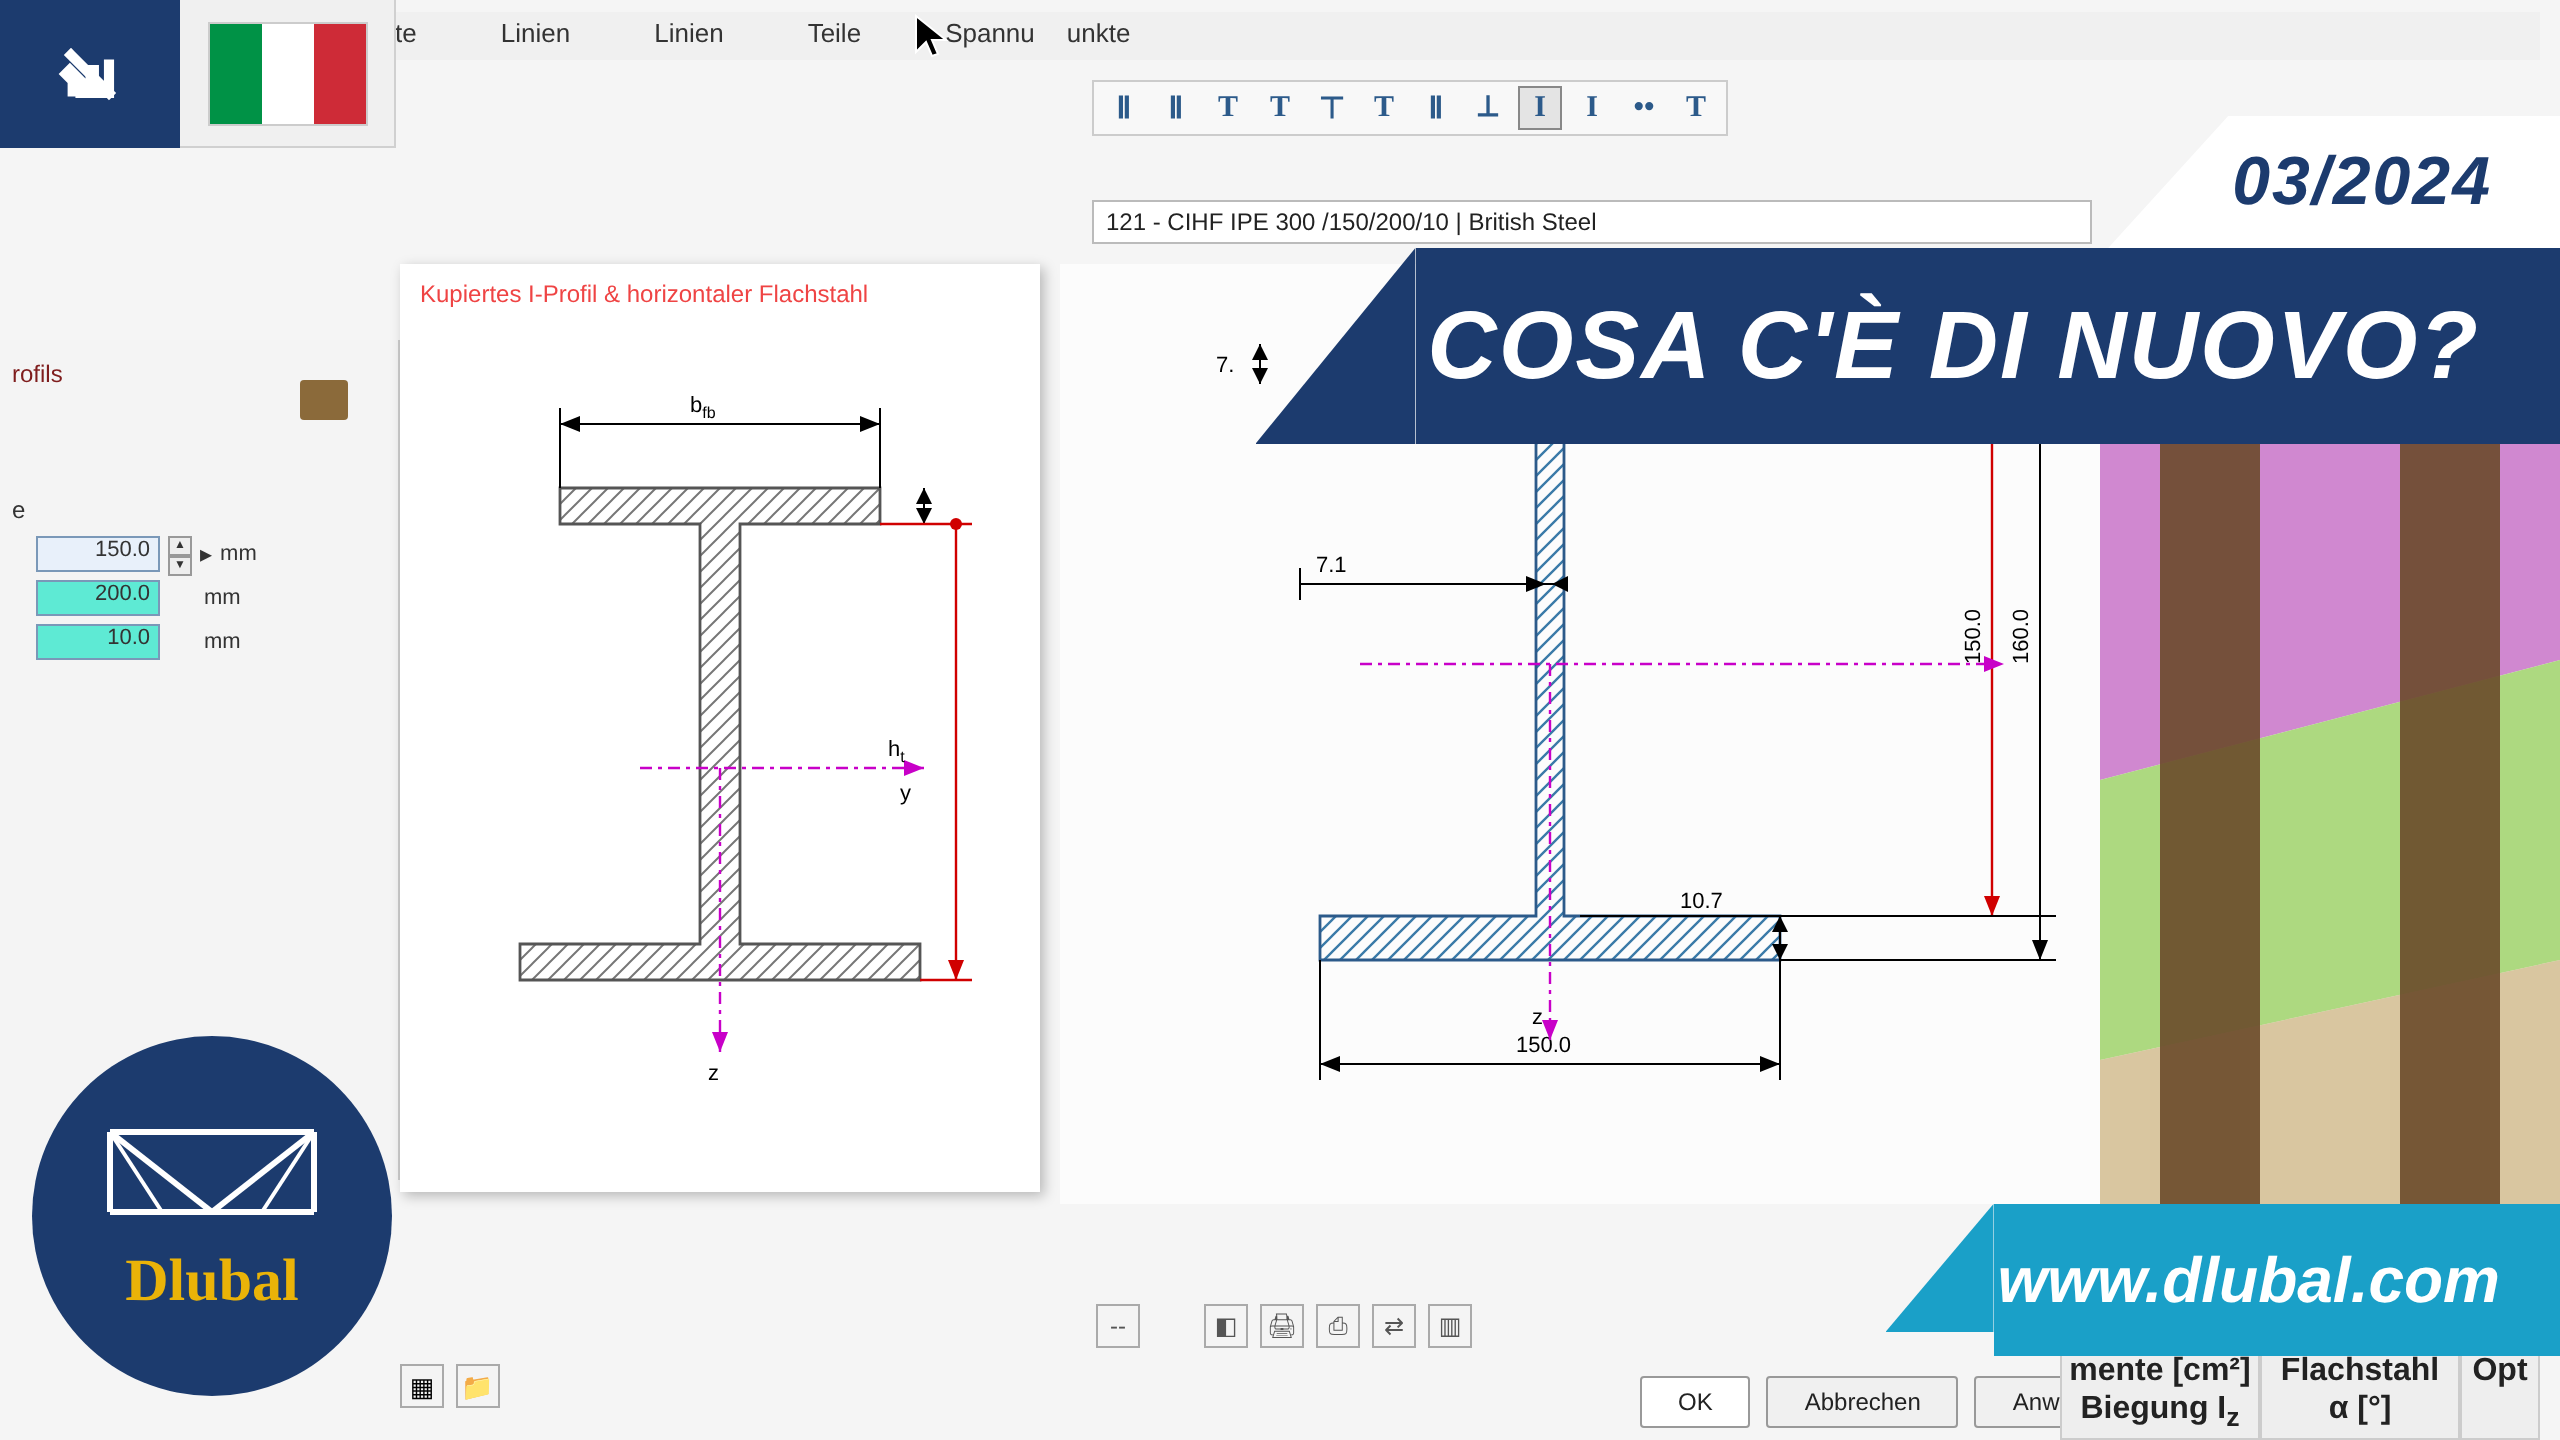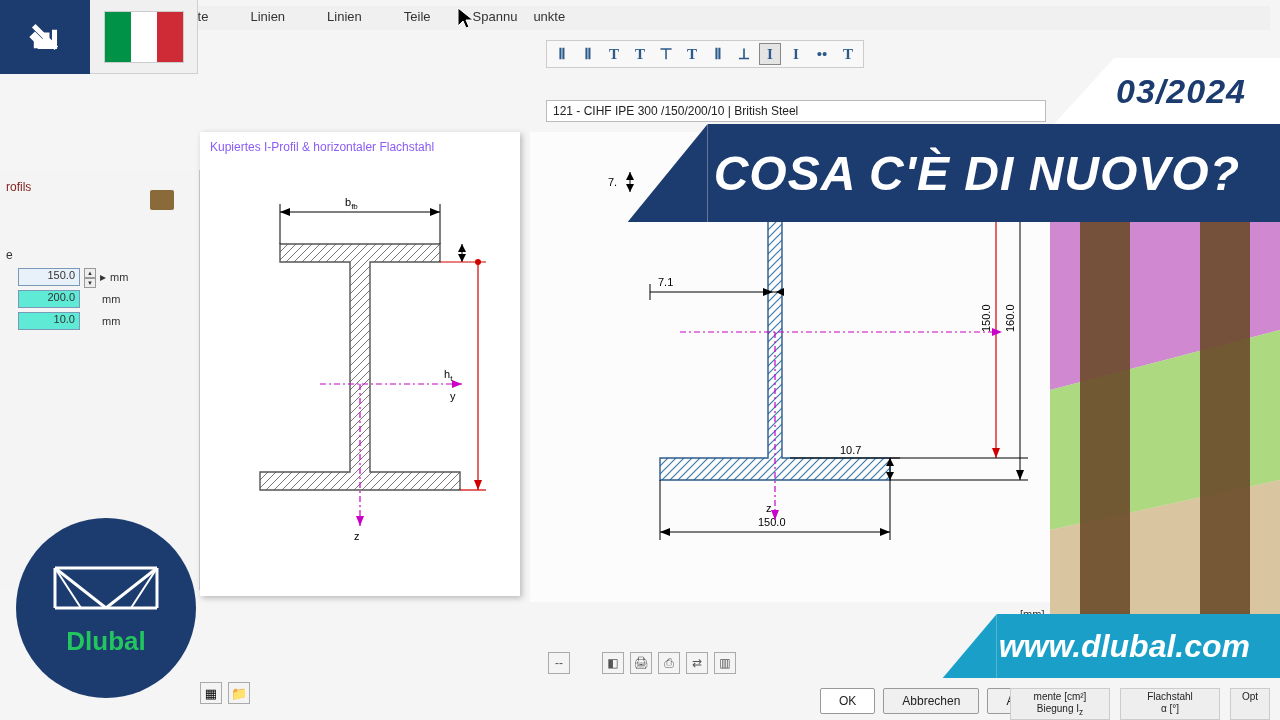--- a/index.html
+++ b/index.html
@@ -101,25 +101,25 @@
   
   .logo-circle {
     position: absolute; left: 16px; bottom: 22px; width: 180px; height: 180px;
     border-radius: 50%; background: #1c3b6e; display: flex;
     flex-direction: column; align-items: center; justify-content: center;
     z-index: 900;
   }
   .logo-circle .bridge {
     width: 110px; height: 58px; position: relative; margin-bottom: 8px;
   }
-  .logo-text { color: #22c55e; font-size: 26px; font-weight: 600; }
+  .logo-text { color: #eab308; font-size: 30px; font-weight: 600; font-family: Liberation Serif, serif; }
 
   
   .url-wrap {
-    position: absolute; bottom: 42px; right: 0; height: 64px; z-index: 905;
+    position: absolute; bottom: 42px; right: 0; height: 76px; z-index: 905;
     display: flex; align-items: stretch;
   }
   .url-wrap .slant {
     width: 54px; background: #1aa0c8;
     clip-path: polygon(54px 0, 54px 64px, 0 64px);
   }
   .url {
     background: #1aa0c8; color: #fff; font-style: italic; font-weight: 700;
     font-size: 32px; display: flex; align-items: center; padding: 0 30px 0 2px;
   }
@@ -145,21 +145,21 @@
     position: absolute; top: 190px; left: 150px; width: 24px; height: 20px;
     background: #8b6a3a; border-radius: 2px;
   }
 
   
   .diagram-card {
     position: absolute; top: 132px; left: 200px; width: 320px; height: 464px;
     background: #fff; box-shadow: 2px 2px 6px rgba(0,0,0,.25);
     z-index: 400; padding: 8px 10px;
   }
-  .diagram-card .dtitle { font-size: 12px; color: #8b5cf6; }
+  .diagram-card .dtitle { font-size: 12px; color: #ef4444; }
   .profile-svg { width: 100%; height: 420px; }
 
   
   .right-diagram {
     position: absolute; top: 132px; left: 530px; width: 530px; height: 470px;
     background: #fcfcfc;
   }
   .right-diagram svg { width: 100%; height: 100%; }
 
   
@@ -174,22 +174,22 @@
     z-index: 200;
   }
   .app-btn {
     height: 26px; padding: 0 18px; font-size: 12px; color: #222;
     background: #f0f0f0; border: 1px solid #999; border-radius: 2px;
     display: flex; align-items: center;
   }
   .app-btn.primary { background: #fff; }
 
   .col-labels {
-    position: absolute; bottom: 0px; right: 10px; display: flex; gap: 10px;
-    font-size: 10px; color: #222; z-index: 200;
+    position: absolute; bottom: 0px; right: 10px; display: flex; 
+    font-size: 16px; color: #222; z-index: 200; font-weight: bold;
   }
   .col-labels div { width: 100px; text-align: center; line-height: 1.2; background:#eee; border:1px solid #ccc; padding:2px 0; }
 
   .mm-label {
     position: absolute; bottom: 100px; left: 1020px; font-size: 11px; color: #333;
   }
 
   .left-toolbar-bottom {
     position: absolute; bottom: 16px; left: 200px; display: flex; gap: 6px;
     z-index: 200;

